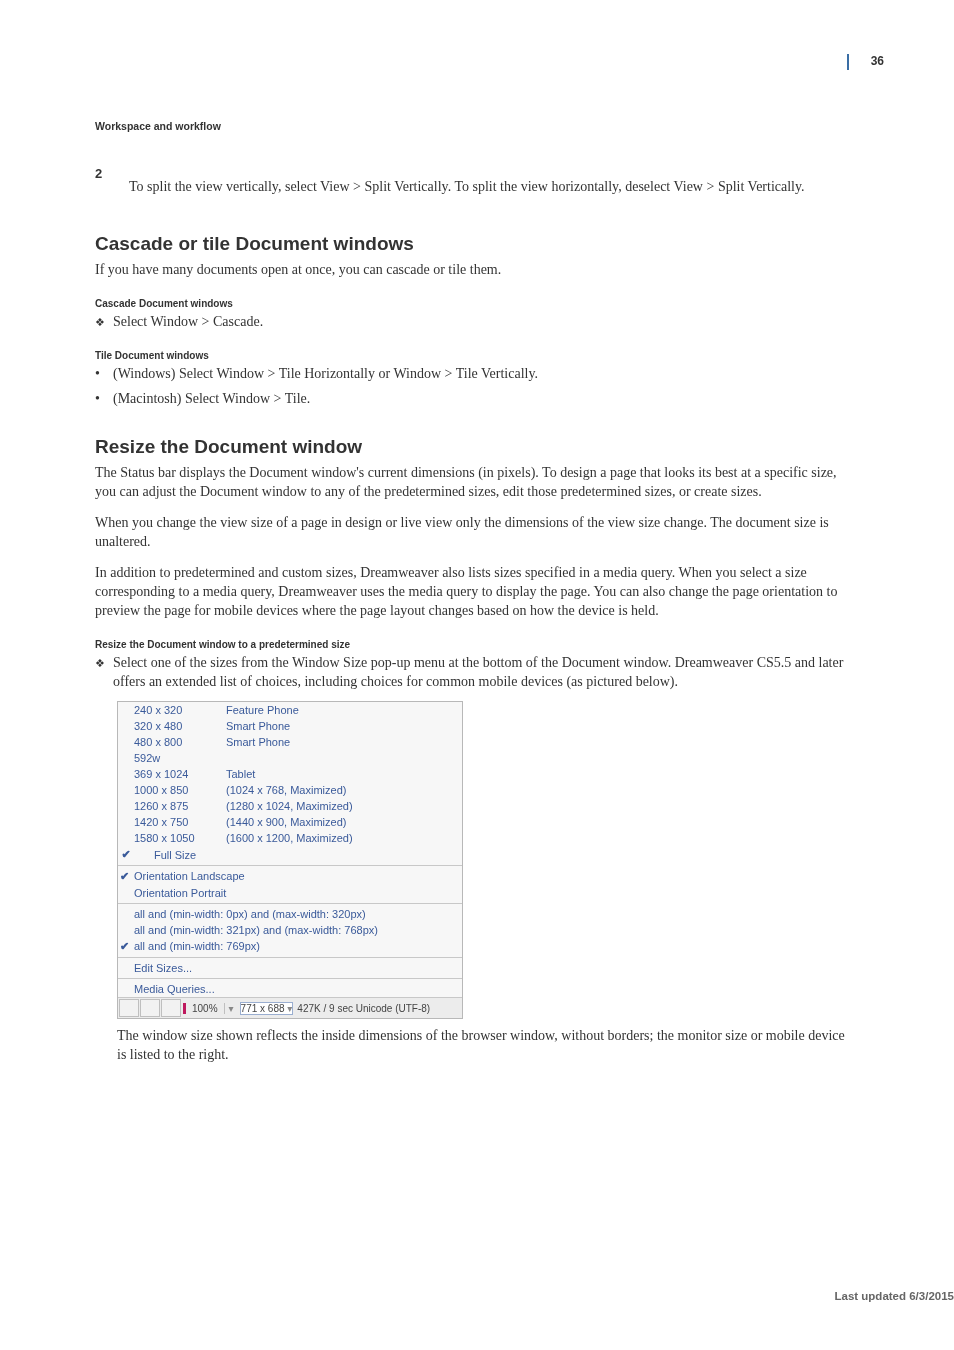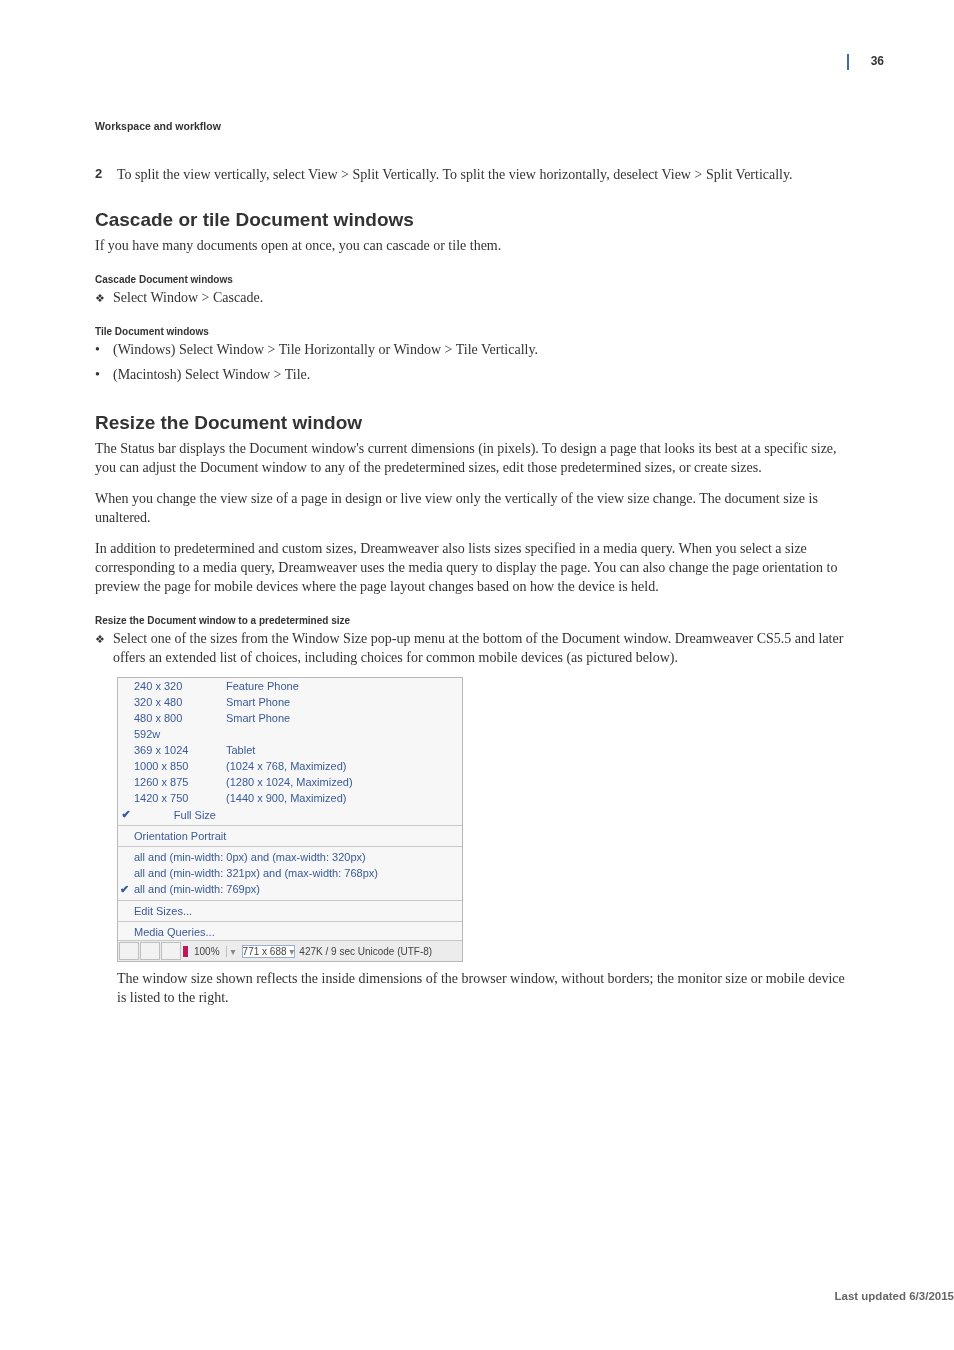--- a/index.html
+++ b/index.html
@@ -153,21 +153,21 @@
   .sb-ico {
     width: 18px;
     height: 16px;
     border: 1px solid #bfbfbf;
     margin-left: 1px;
     background: #f2f2f2;
     display:inline-block;
   }
   .sb-zoom {
     padding: 0 6px;
-    border-left: 5px solid #be185d;
+    border-left: 3px solid #be185d;
     border-right: 1px solid #bfbfbf;
     margin-left: 2px;
   }
   .sb-field {
     background: #fff;
     border: 1px solid #9aaed0;
     padding: 0 0;
     margin-left: 4px;
     color: #444;
   }
@@ -192,21 +192,21 @@
 <div class="page-num-box">
   <span class="bar">36</span>
 </div>
 
 <div class="content">
 
   <div class="section-label">Workspace and workflow</div>
 
   <div class="numbered-item">
     <div class="num">2</div>
-    <div class="body-text" style="margin:0">To split the view vertically, select View &gt; Split Vertically. To split the view horizontally, deselect View &gt; Split Vertically.</div>
+    <div class="body-text" style="margin:12px">To split the view vertically, select View &gt; Split Vertically. To split the view horizontally, deselect View &gt; Split Vertically.</div>
   </div>
 
   <h2 class="h2">Cascade or tile Document windows</h2>
   <p class="body-text">If you have many documents open at once, you can cascade or tile them.</p>
 
   <h3 class="h3">Cascade Document windows</h3>
   <div class="bullet-row">
     <span class="bullet-diamond">❖</span>
     <span class="bullet-text">Select Window &gt; Cascade.</span>
   </div>
@@ -216,21 +216,21 @@
     <span class="bullet-dot">•</span>
     <span class="bullet-text">(Windows) Select Window &gt; Tile Horizontally or Window &gt; Tile Vertically.</span>
   </div>
   <div class="bullet-row">
     <span class="bullet-dot">•</span>
     <span class="bullet-text">(Macintosh) Select Window &gt; Tile.</span>
   </div>
 
   <h2 class="h2" style="margin-top:28px">Resize the Document window</h2>
   <p class="body-text">The Status bar displays the Document window's current dimensions (in pixels). To design a page that looks its best at a specific size, you can adjust the Document window to any of the predetermined sizes, edit those predetermined sizes, or create sizes.</p>
-  <p class="body-text">When you change the view size of a page in design or live view only the vertically of the view size change. The document size is unaltered.</p>
+  <p class="body-text">When you change the view size of a page in design or live view only the dimensions of the view size change. The document size is unaltered.</p>
   <p class="body-text">In addition to predetermined and custom sizes, Dreamweaver also lists sizes specified in a media query. When you select a size corresponding to a media query, Dreamweaver uses the media query to display the page. You can also change the page orientation to preview the page for mobile devices where the page layout changes based on how the device is held.</p>
 
   <h3 class="h3">Resize the Document window to a predetermined size</h3>
   <div class="bullet-row">
     <span class="bullet-diamond">❖</span>
     <span class="bullet-text">Select one of the sizes from the Window Size pop-up menu at the bottom of the Document window. Dreamweaver CS5.5 and later offers an extended list of choices, including choices for common mobile devices (as pictured below).</span>
   </div>
 
   <div class="menu-figure">
     <div class="menu-top">
@@ -268,25 +268,31 @@
           <span class="check"></span>
           <span class="dims">1260 x  875</span>
           <span class="desc">(1280 x 1024, Maximized)</span>
         </div>
       <div class="menu-item">
           <span class="check"></span>
           <span class="dims">1420 x  750</span>
           <span class="desc">(1440 x 900, Maximized)</span>
         </div>
       <div class="menu-item">
+          <span class="check"></span>
+          <span class="dims">1580 x 1050</span>
+          <span class="desc">(1600 x 1200, Maximized)</span>
+        </div>
+      <div class="menu-item">
           <span class="check">✔</span>
-          <span class="dims" style="text-align:right;padding-left:0">Full Size</span>
+          <span class="dims" style="text-align:center;padding-left:0">Full Size</span>
         </div>
     </div>
     <div class="menu-sep"></div>
+    <div class="menu-simple checked">Orientation Landscape</div>
     <div class="menu-simple">Orientation Portrait</div>
     <div class="menu-sep"></div>
     <div class="menu-simple">all and (min-width: 0px) and (max-width: 320px)</div>
     <div class="menu-simple">all and (min-width: 321px) and (max-width: 768px)</div>
     <div class="menu-simple checked">all and (min-width: 769px)</div>
     <div class="menu-sep"></div>
     <div class="menu-simple">Edit Sizes...</div>
     <div class="menu-sep"></div>
     <div class="menu-simple">Media Queries...</div>
 

